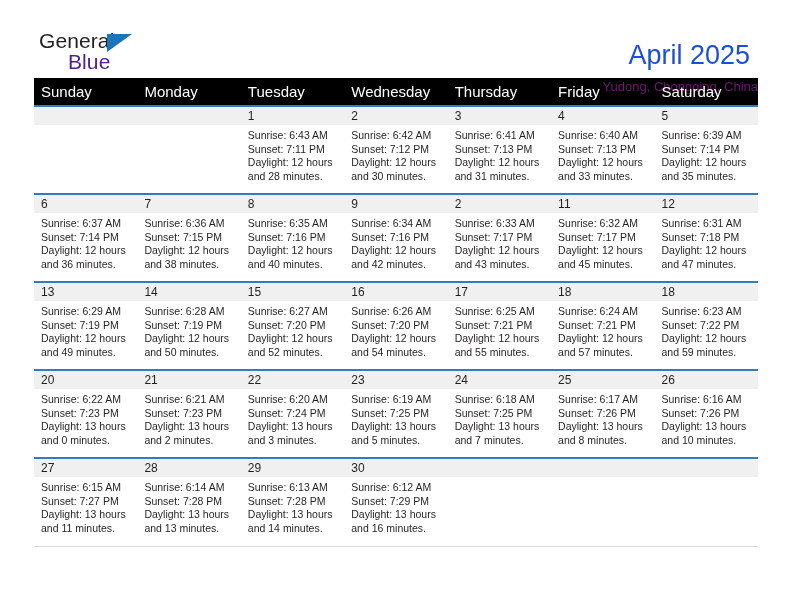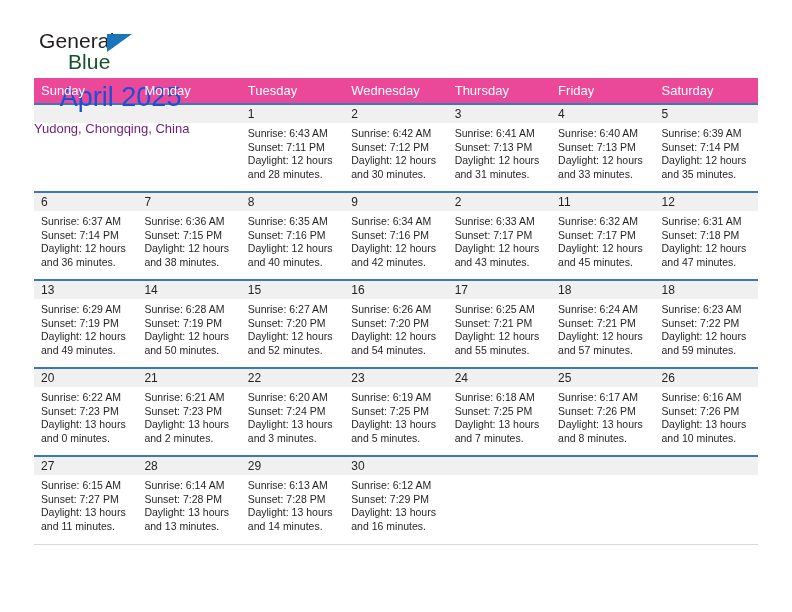--- a/index.html
+++ b/index.html
@@ -23,37 +23,36 @@
   }
 
   
   .header {
     display: flex;
     align-items: flex-start;
     justify-content: space-between;
     padding-top: 30px;
     height: 70px;
     box-sizing: border-box;
-    flex-direction: column;
   }
   .logo {
     position: relative;
     width: 110px;
     padding-left: 5px;
   }
   .logo-general {
     font-size: 21px;
     color: #231f20;
     letter-spacing: 0.1px;
     line-height: 22px;
     display: block;
   }
   .logo-blue {
     font-size: 21px;
-    color: #14532d;
+    color: #4c1d95;
     letter-spacing: 0.1px;
     line-height: 20px;
     display: block;
     margin-left: 29px;
   }
   .logo-triangle {
     position: absolute;
     left: 73px;
     top: 4px;
     width: 0;
@@ -81,23 +80,23 @@
   }
 
   
   .calendar {
     width: 724px;
     border-collapse: collapse;
     table-layout: fixed;
     margin-top: 8px;
   }
   .calendar th {
-    background: #ec4899;
+    background: #000000;
     color: #ffffff;
-    font-size: 13px;
+    font-size: 15px;
     font-weight: normal;
     text-align: left;
     padding: 5px 0 5px 7px;
     height: 19px;
     box-sizing: border-box;
   }
   .week-row td {
     vertical-align: top;
     padding: 0;
     border-top: 2px solid #3a78ba;

